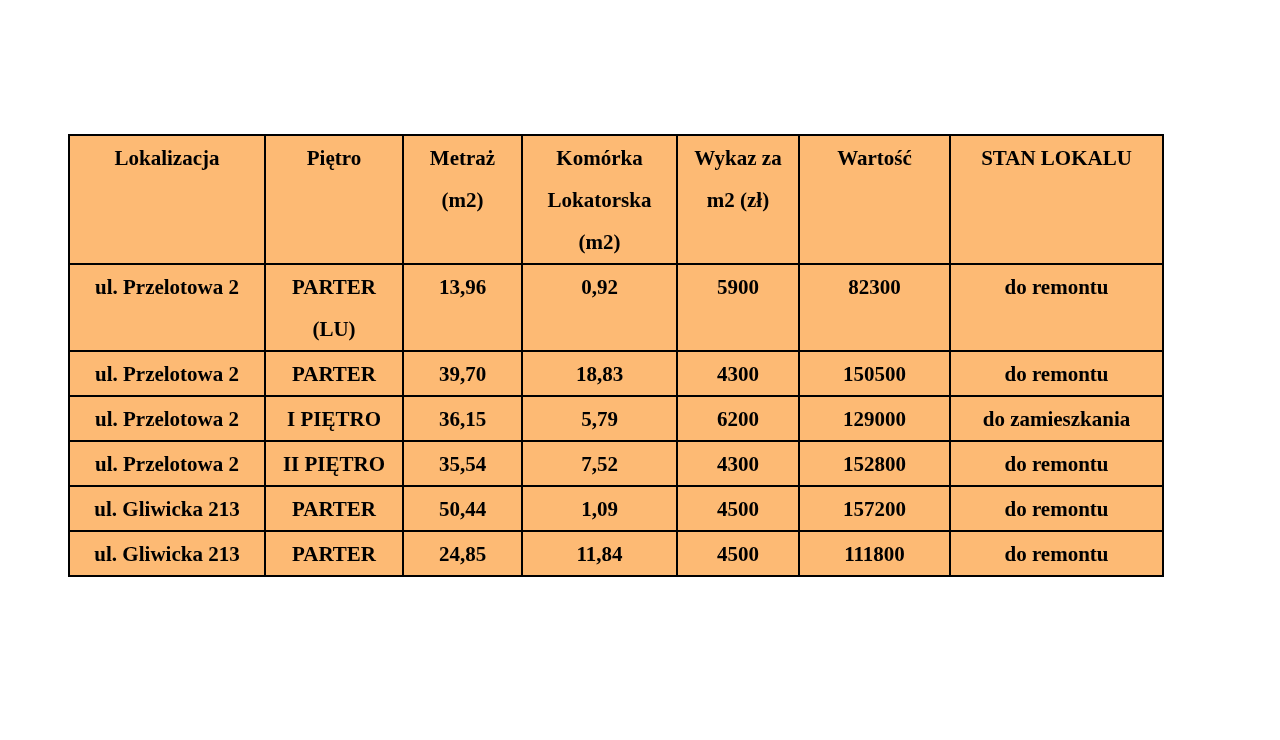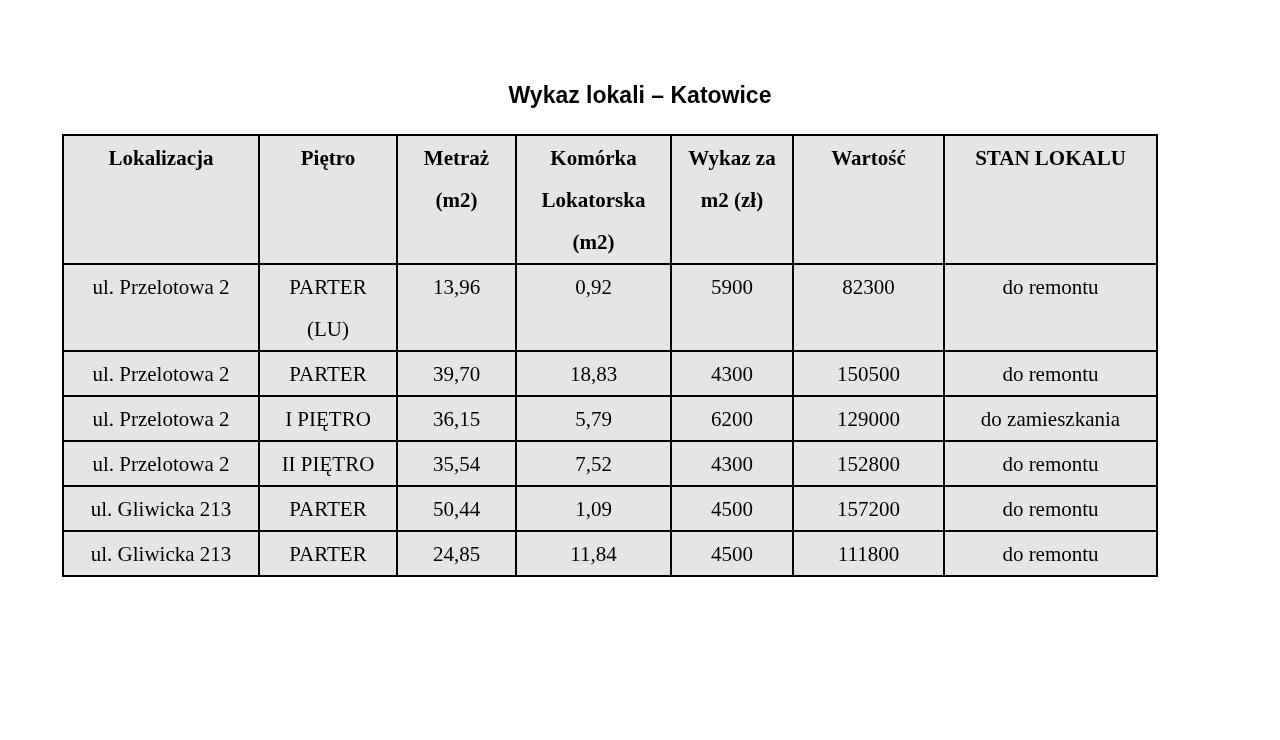--- a/index.html
+++ b/index.html
@@ -26,52 +26,52 @@
     text-align: center;
     font-family: "Liberation Sans", sans-serif;
     font-weight: bold;
     font-size: 23px;
     line-height: 28px;
     color: #000000;
   }
   table.lokale {
     position: absolute;
     top: 134px;
-    left: 62px;
+    left: 68px;
     border-collapse: collapse;
     table-layout: fixed;
     width: 1094px;
-    background: #e5e5e5;
+    background: #fdba74;
   }
   table.lokale th,
   table.lokale td {
     border: 2px solid #000000;
     padding: 1px 2px 0 2px;
     text-align: center;
     vertical-align: top;
     font-size: 21px;
     line-height: 42px;
     white-space: pre-line;
     overflow: hidden;
     font-family: "Liberation Serif", serif;
     color: #000000;
+    font-weight: bold;
   }
   table.lokale th {
     font-weight: bold;
   }
   tr.header-row  { height: 125px; }
   tr.row-tall    { height: 85px; }
   tr.row-normal  { height: 42px; }
 </style>
 </head>
 <body>
 
 <div class="page">
 
-  <div class="doc-title">Wykaz lokali – Katowice</div>
 
   <table class="lokale">
     <colgroup>
       <col style="width:196px">
       <col style="width:138px">
       <col style="width:119px">
       <col style="width:155px">
       <col style="width:122px">
       <col style="width:151px">
       <col style="width:213px">

